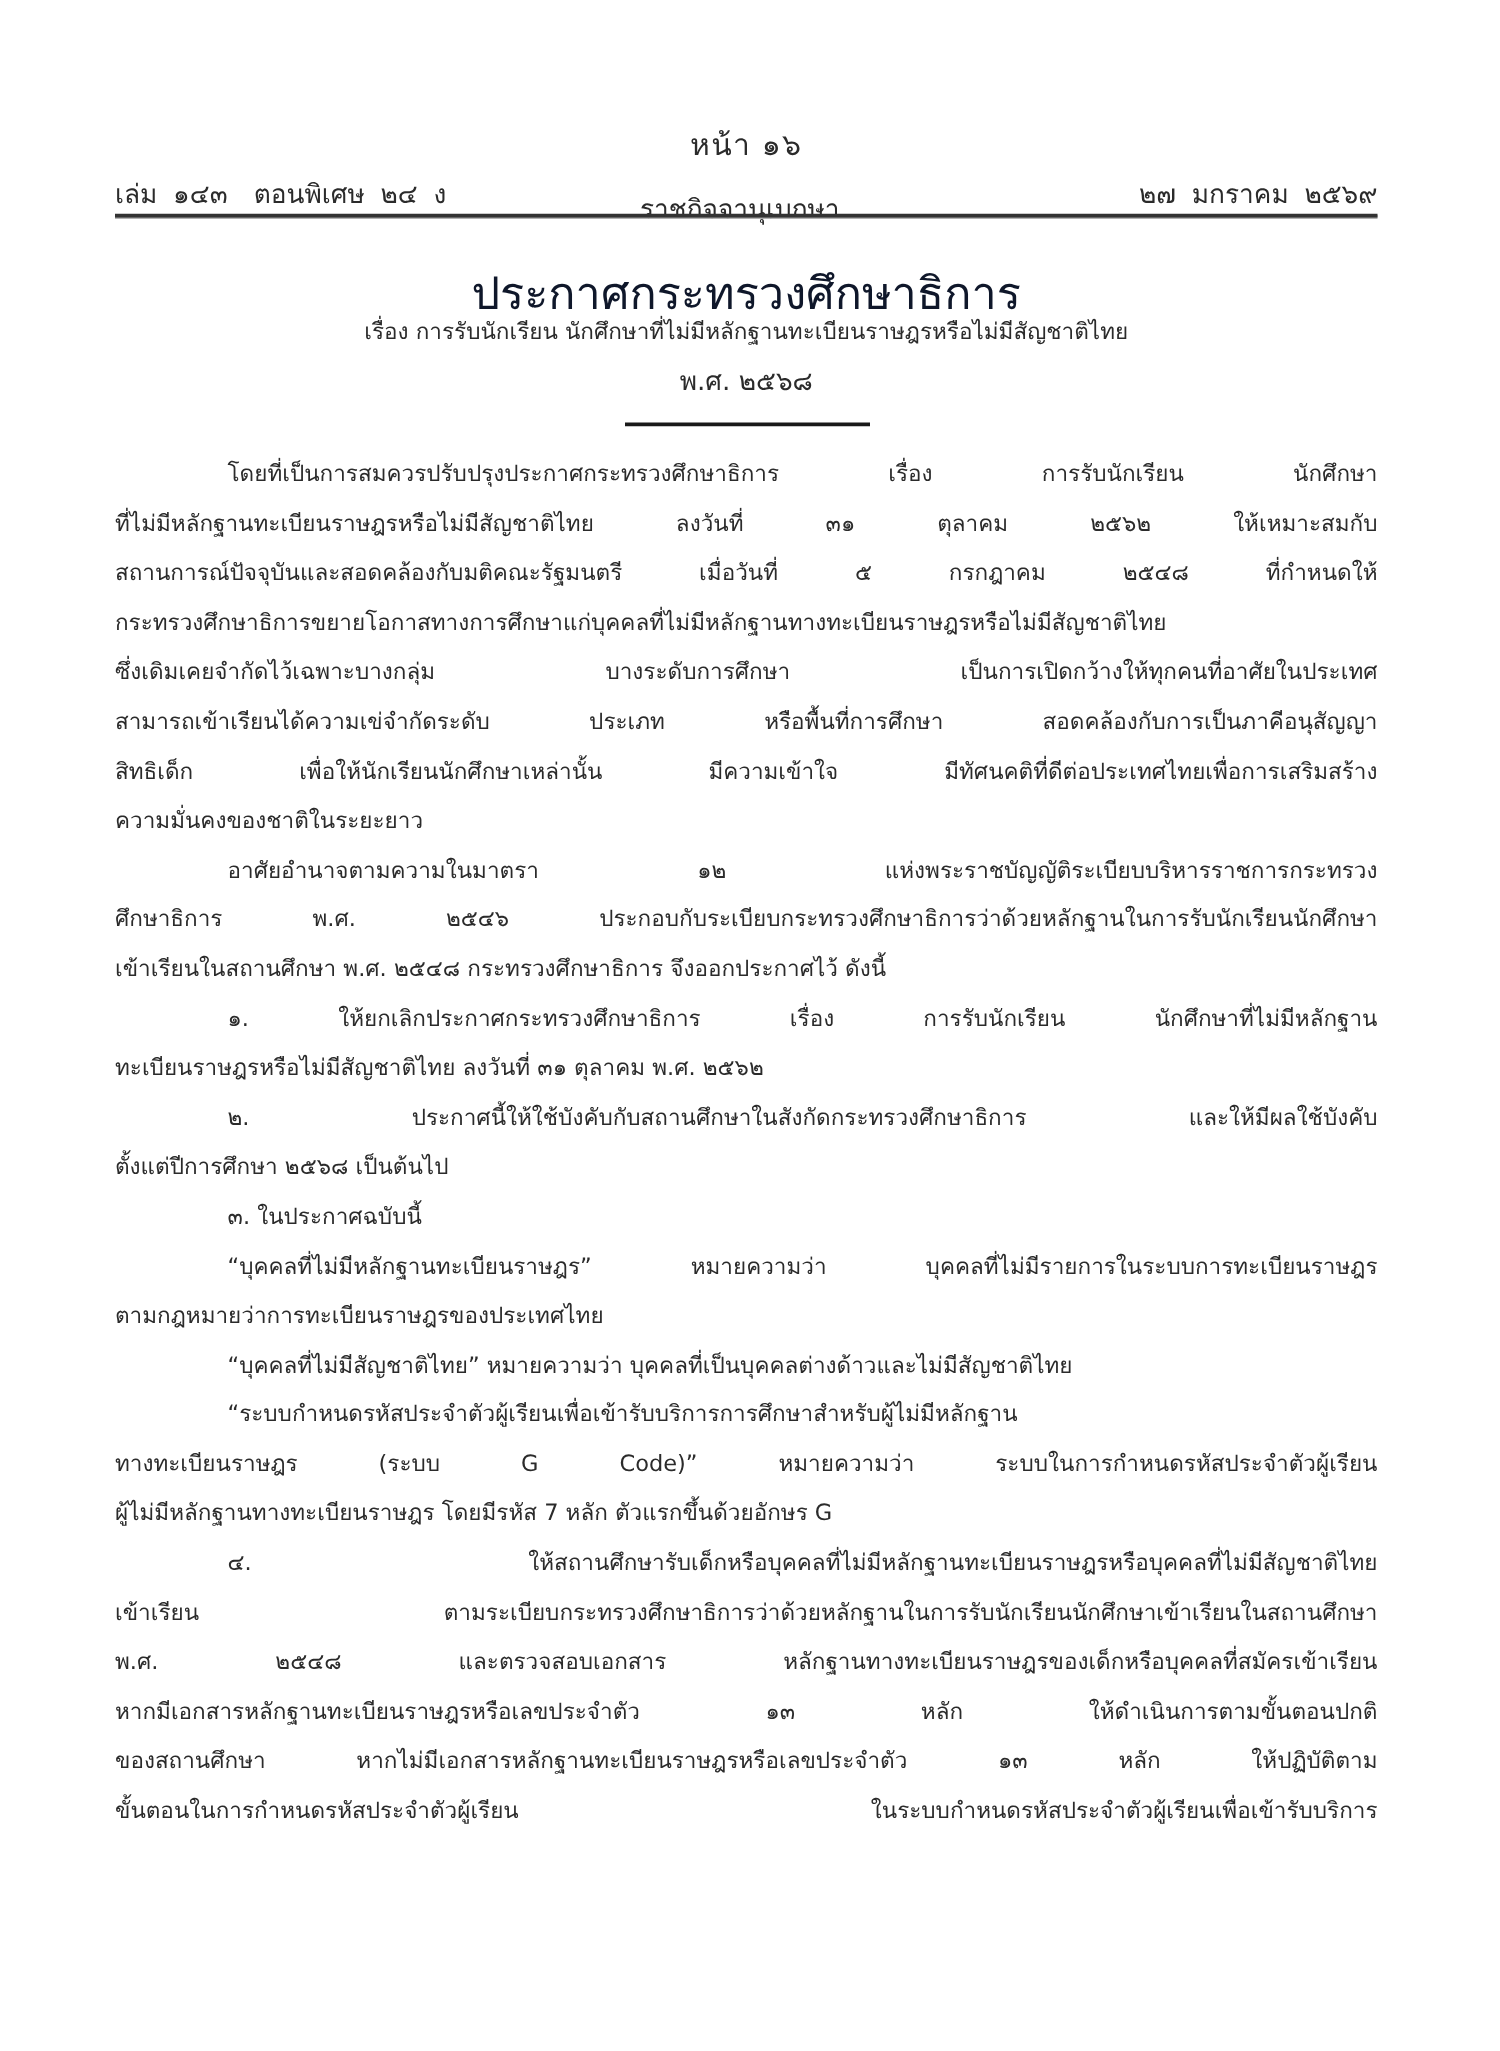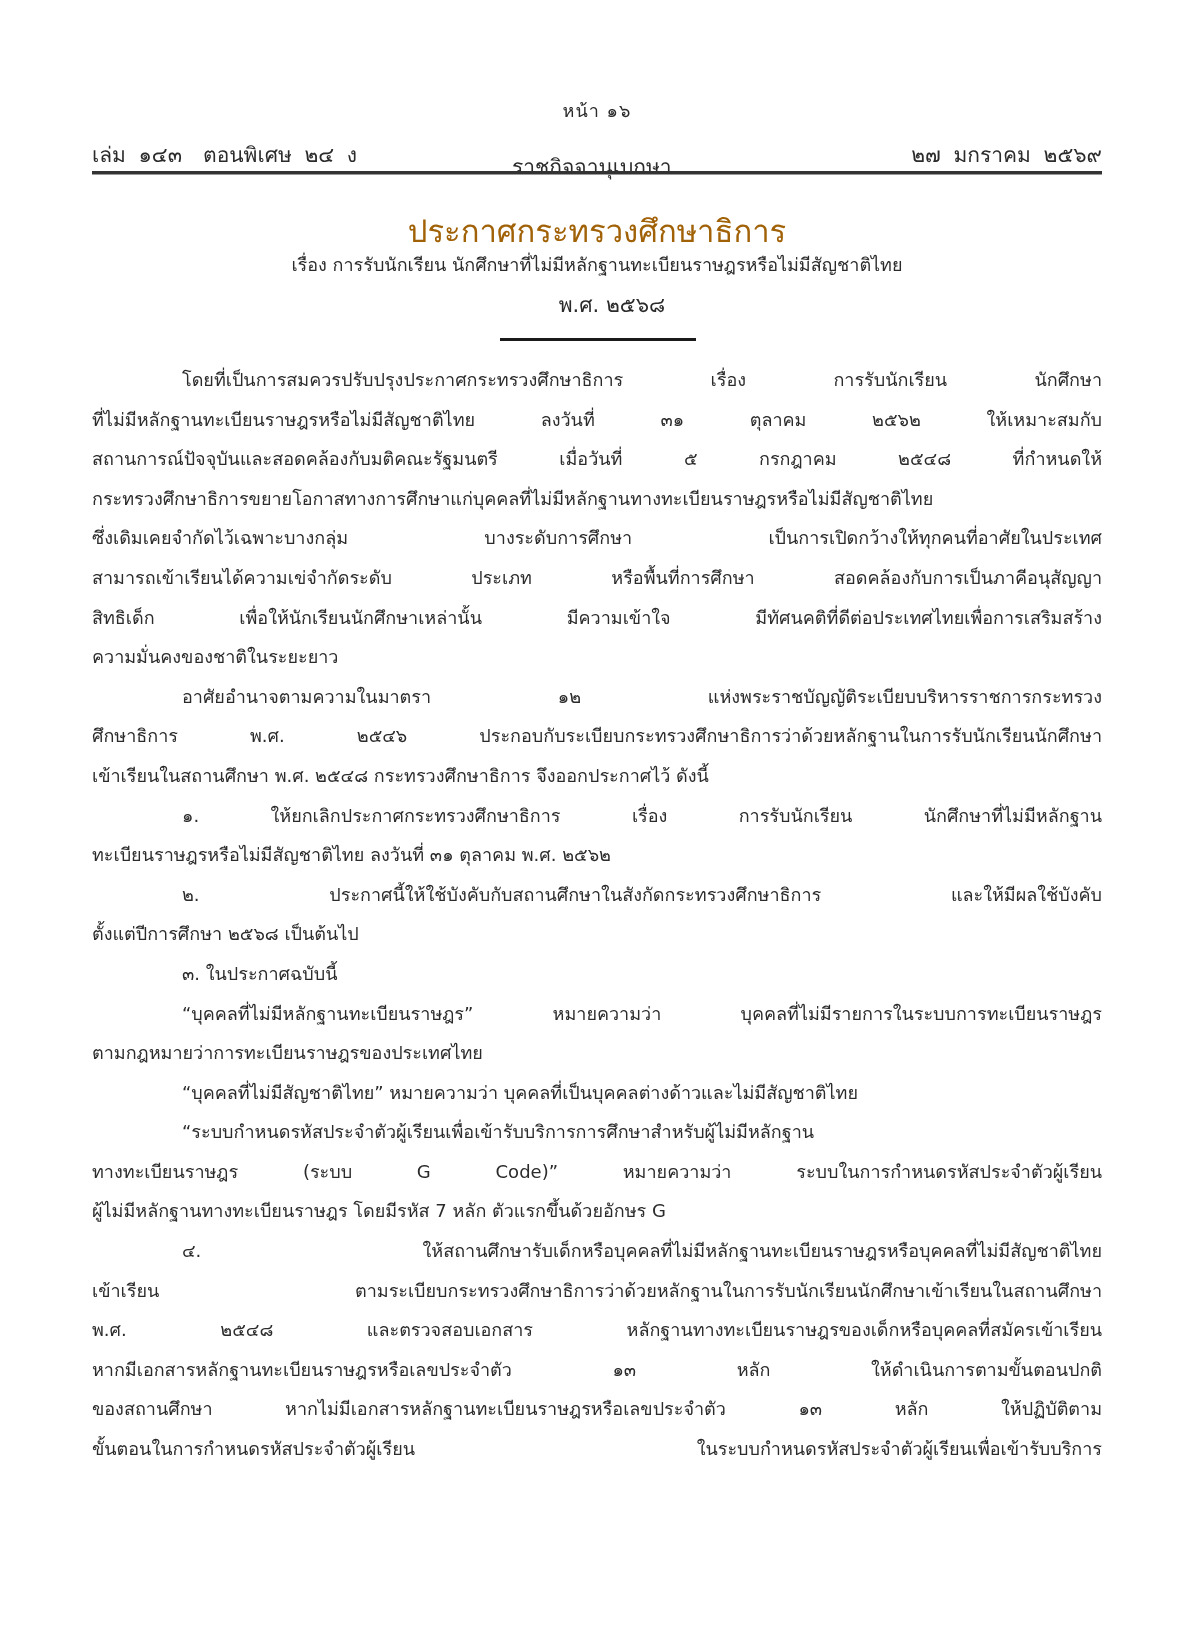--- a/index.html
+++ b/index.html
@@ -20,21 +20,21 @@
       left: 92px;
       top: 0;
       width: 1010px;
     }
     .page-number {
       position: absolute;
       top: 96px;
       left: 0;
       width: 1010px;
       text-align: center;
-      font-size: 18px;
+      font-size: 24px;
       letter-spacing: 1px;
     }
     .gazette-header {
       position: absolute;
       top: 134px;
       left: 0;
       width: 1010px;
       height: 36px;
       font-size: 21px;
       white-space: nowrap;
@@ -52,35 +52,35 @@
       height: 3px;
       background: #333;
       box-shadow: 0 1px 0 #9a9a9a;
     }
     .title {
       position: absolute;
       top: 206px;
       left: 0;
       width: 1010px;
       text-align: center;
-      font-size: 31px;
-      color: #a16207;
+      font-size: 36px;
+      color: #0f172a;
     }
     .subject {
       position: absolute;
       top: 250px;
       left: 0;
       width: 1010px;
       text-align: center;
       font-size: 18px;
     }
     .year {
       position: absolute;
       top: 288px;
-      left: 15px;
+      left: 0;
       width: 1010px;
       text-align: center;
       font-size: 21px;
     }
     .title-rule {
       position: absolute;
       top: 338px;
       left: 408px;
       width: 196px;
       height: 3px;

